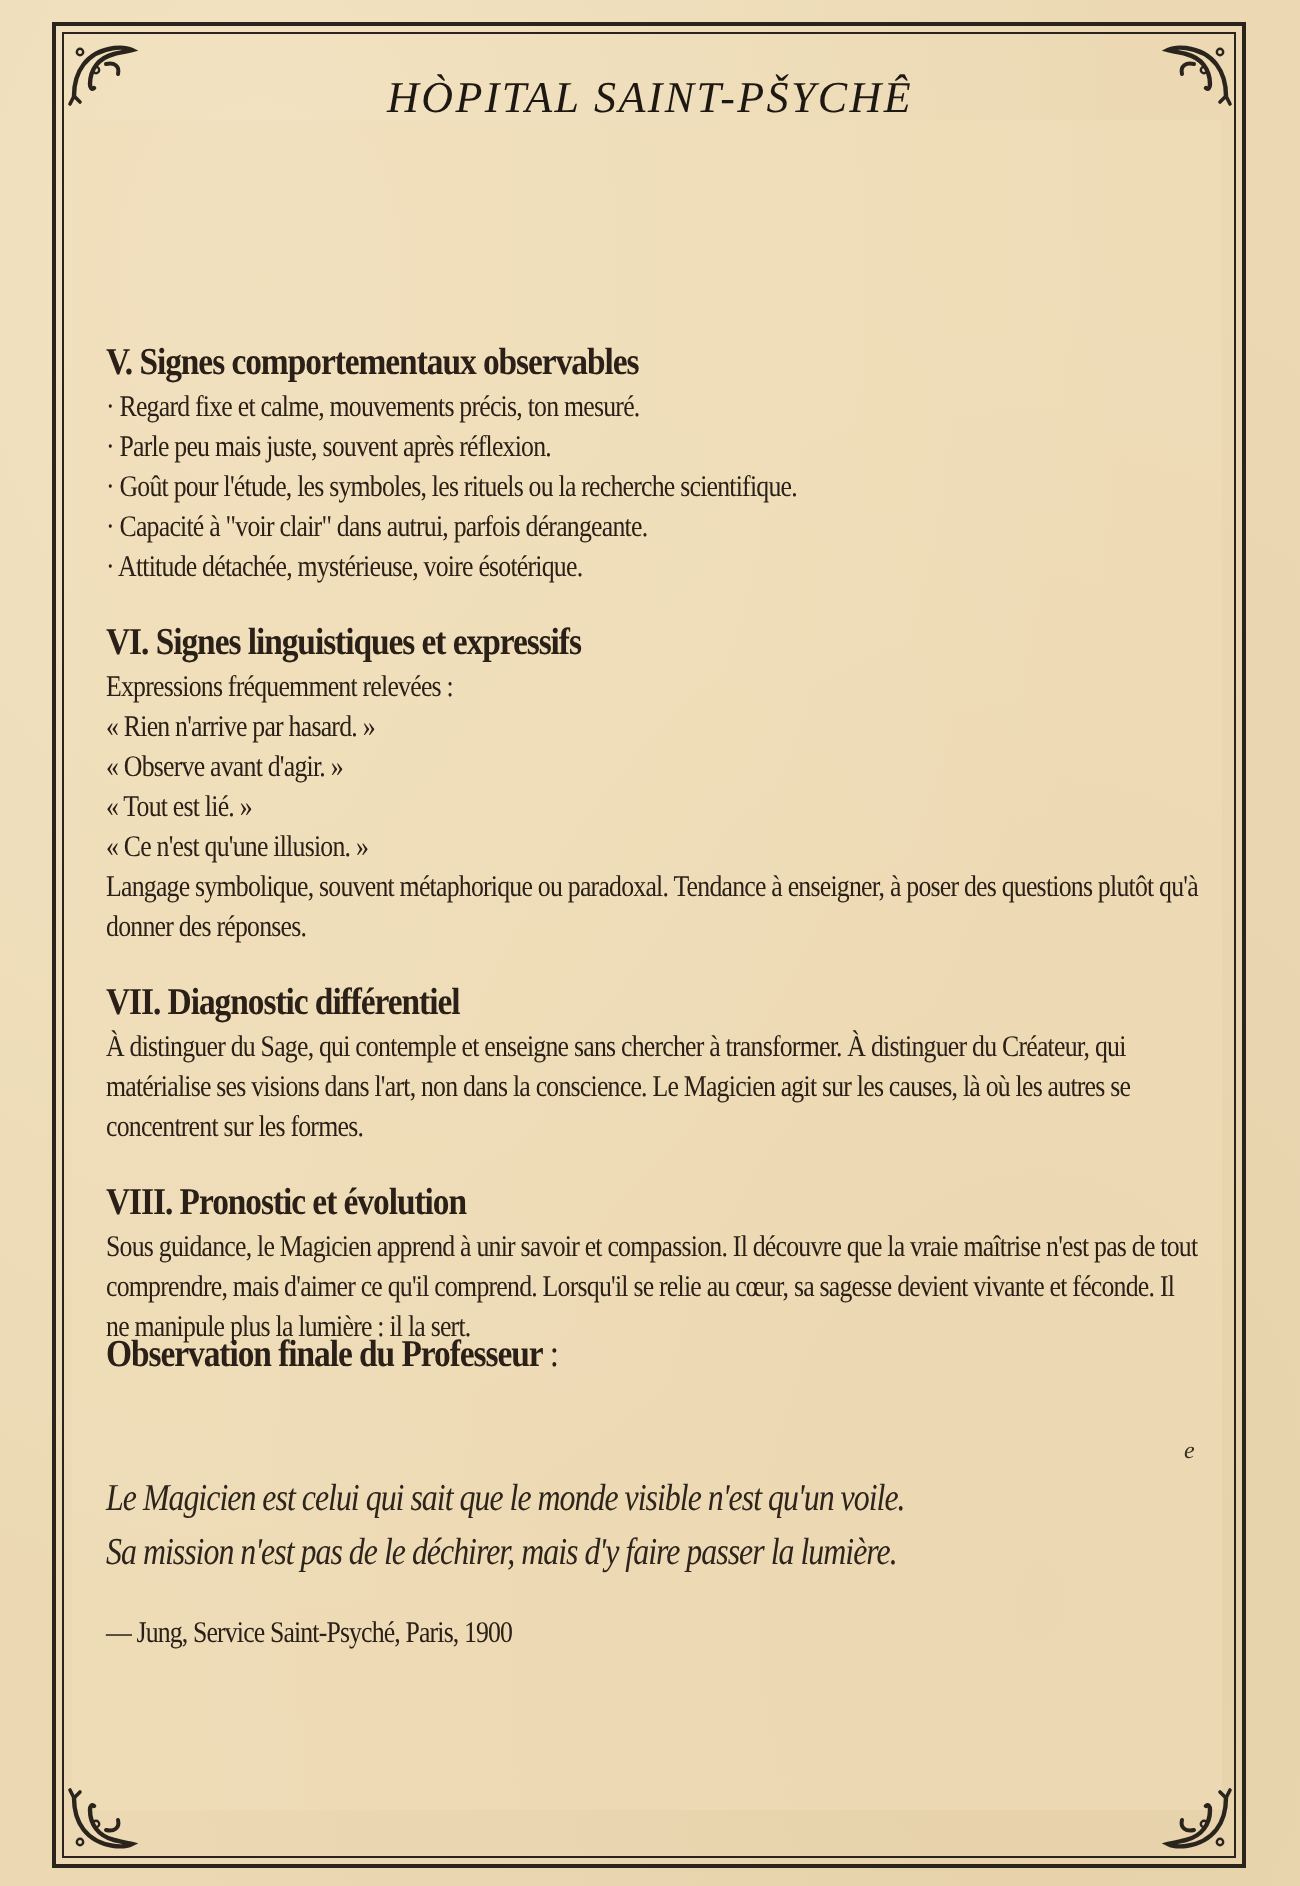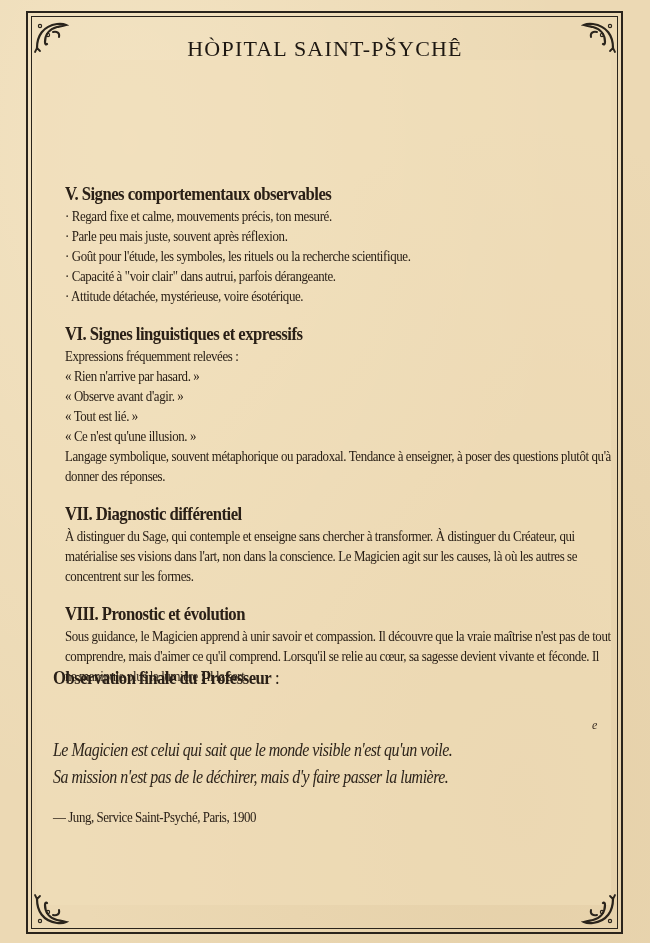--- a/index.html
+++ b/index.html
@@ -51,31 +51,32 @@
 
     .title {
       position: absolute;
       left: 0; right: 0;
       top: 36px;
       text-align: center;
       font-family: "Liberation Serif", "DejaVu Serif", serif;
       font-size: 22px;
       letter-spacing: 1.2px;
       color: #1e1812;
+      font-style: italic;
     }
 
     .content {
       position: absolute;
       left: 53px;
       top: 170px;
       width: 548px;
       font-family: "Liberation Serif", "DejaVu Serif", serif;
       color: #2a2017;
     }
-    .section { margin: 12px; }
+    .section { margin: 0; }
     .section-heading {
       font-size: 19px;
       font-weight: bold;
       line-height: 24px;
       letter-spacing: -0.6px;
       transform: scaleX(0.88);
       transform-origin: left center;
       white-space: nowrap;
     }
     .line {

